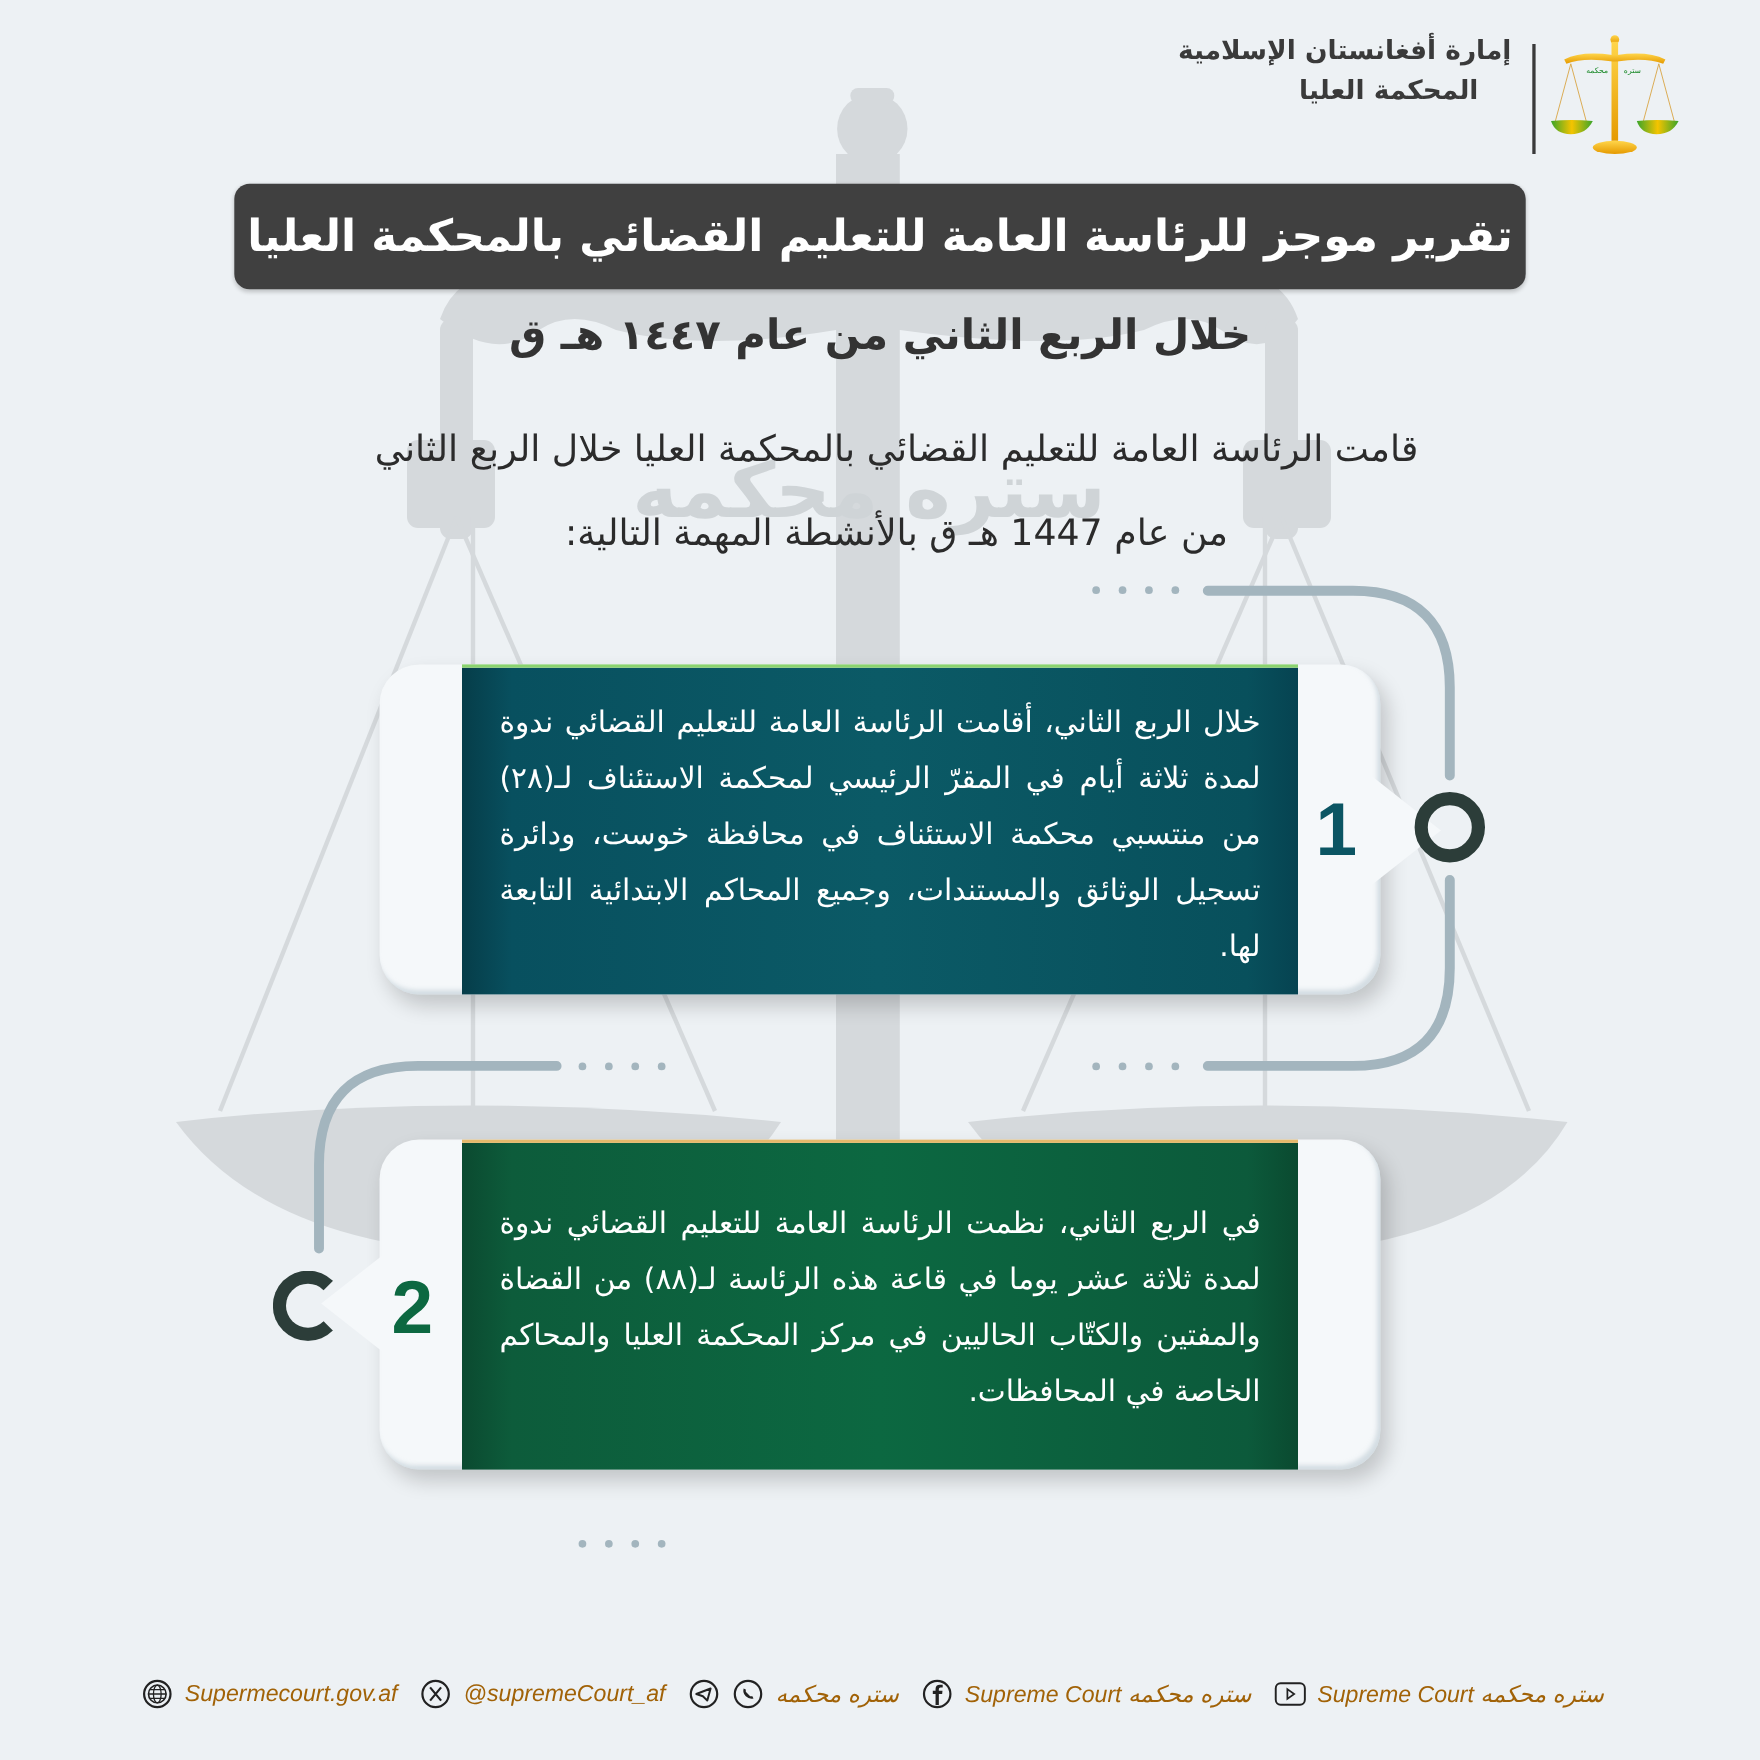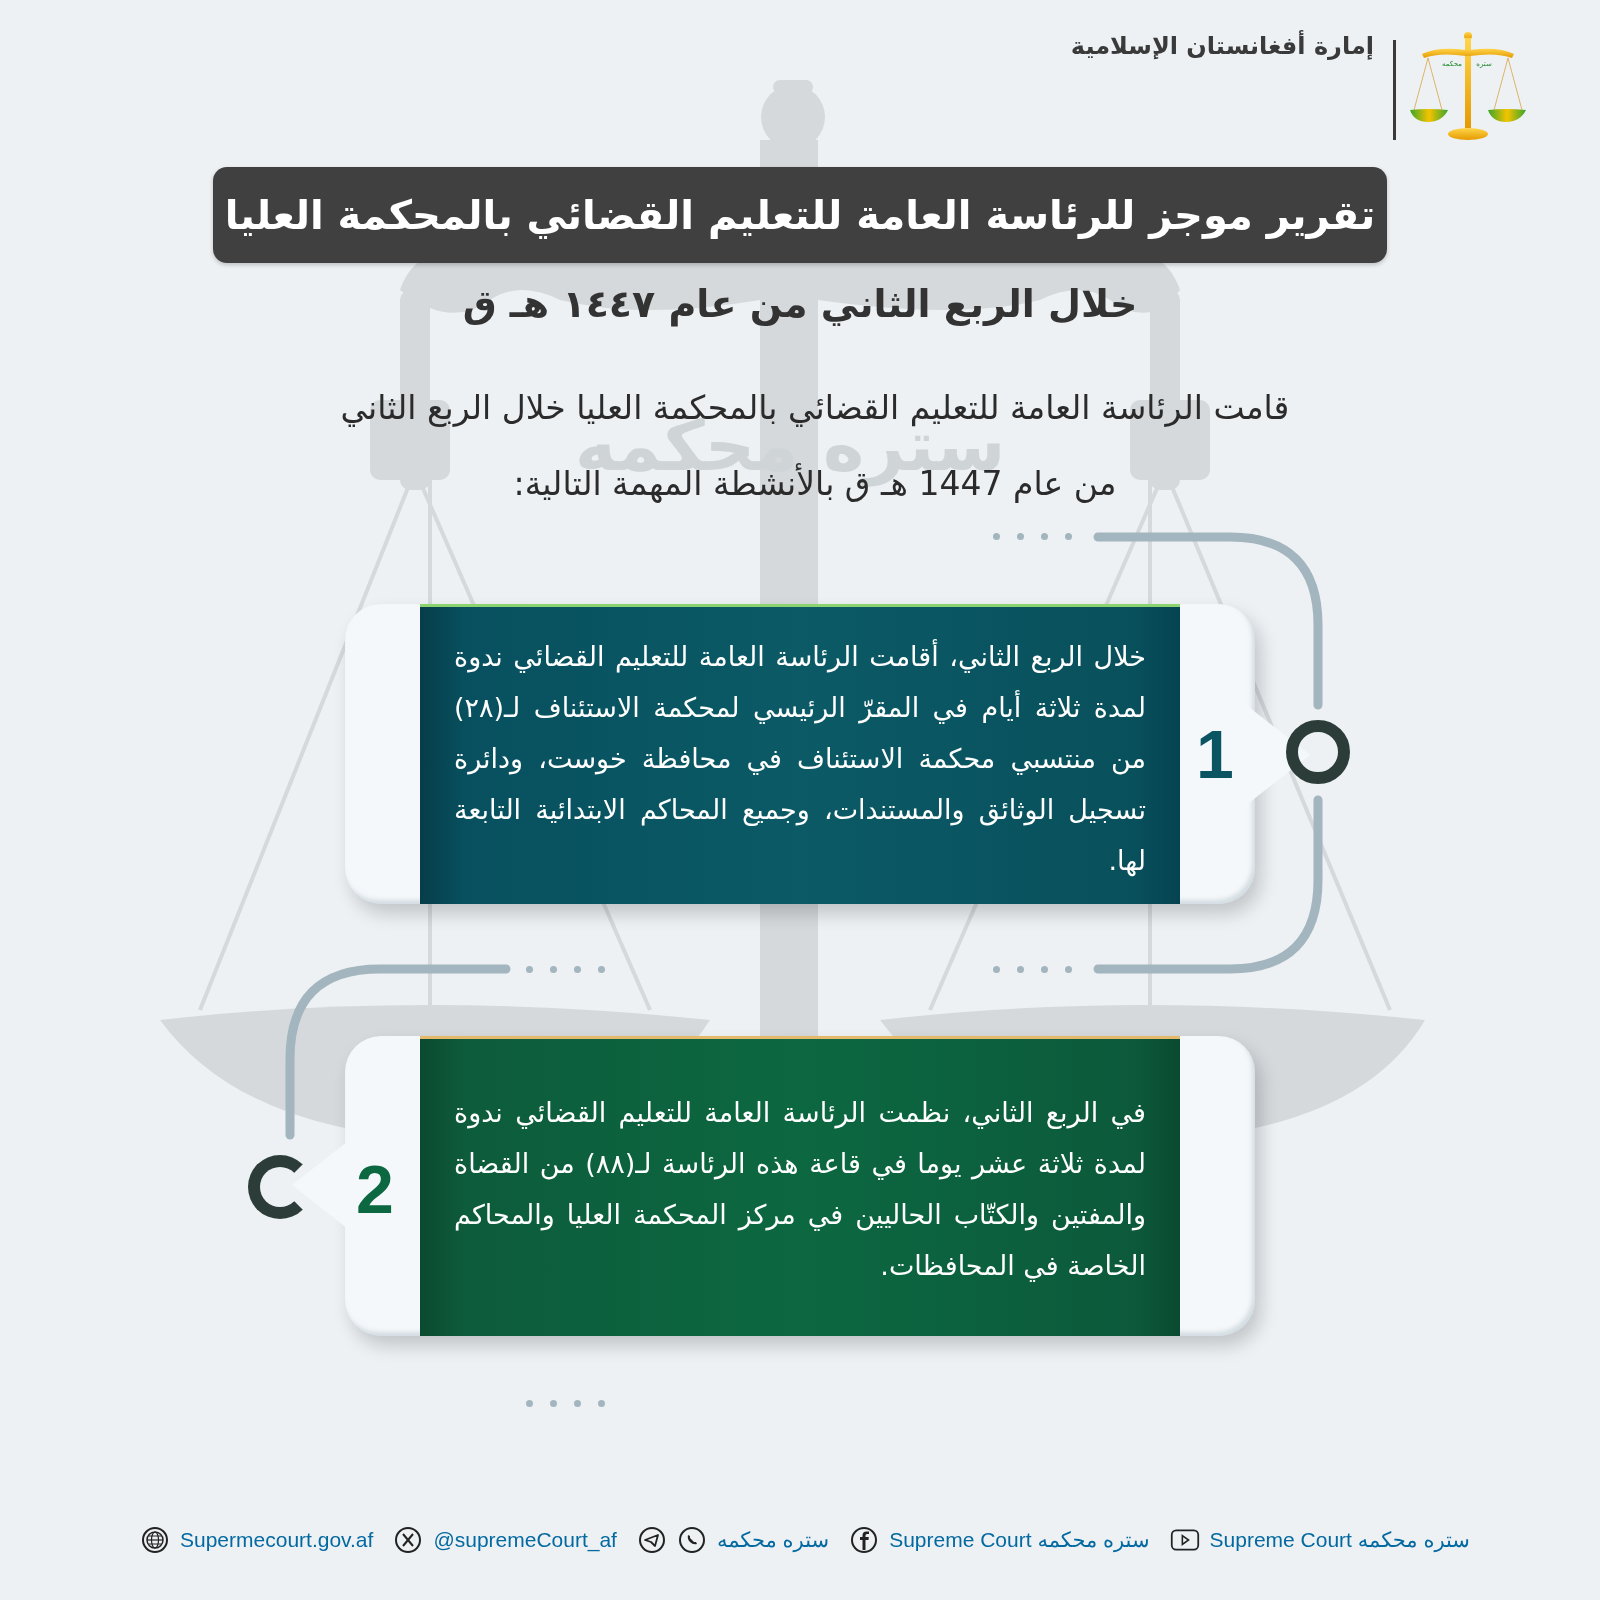--- a/index.html
+++ b/index.html
@@ -67,23 +67,23 @@
     .ring {
       position: absolute; width: 64px; height: 64px; border-radius: 50%;
       border: 12px solid #2c3d39;
     }
     .arrow {
       position: absolute; width: 0; height: 0;
     }
 
     
     .footer {
-      position: absolute; left: 140px; top: 1522px; width: 1330px; height: 36px;
+      position: absolute; left: 128px; top: 1522px; width: 1330px; height: 36px;
       display: flex; align-items: center; justify-content: space-between;
-      font-family: "Liberation Sans", sans-serif; font-size: 21px; color: #0369a1;
+      font-family: "Liberation Sans", sans-serif; font-size: 21px; color: #a16207; font-style: italic;
     }
     .fitem { display: flex; align-items: center; gap: 10px; white-space: nowrap; }
     .ficon { width: 30px; height: 30px; display: inline-flex; align-items: center; justify-content: center; }
   </style>
 </head>
 <body>
 
 <svg class="wm" viewBox="0 0 1600 1600">
   <g fill="#d5d9dc" stroke="none">
 
@@ -107,20 +107,21 @@
     <line x1="430" y1="470" x2="430" y2="1010"></line>
     <line x1="1165" y1="470" x2="930" y2="1010"></line>
     <line x1="1165" y1="470" x2="1390" y2="1010"></line>
     <line x1="1150" y1="470" x2="1150" y2="1010"></line>
   </g>
   <text x="790" y="470" text-anchor="middle" font-size="70" fill="#cfd4d7" font-weight="bold" font-family="DejaVu Sans, sans-serif" direction="rtl">ستره محكمه</text>
 </svg>
 
 <div class="header-text">
   <div class="l1">إمارة أفغانستان الإسلامية</div>
+  <div class="l2">المحكمة العليا</div>
 </div>
 <div class="header-divider"></div>
 <svg class="logo" viewBox="0 0 120 120">
   <defs>
     <linearGradient id="gold" x1="0" y1="0" x2="0" y2="1">
       <stop offset="0" stop-color="#ffd54a"></stop>
         <stop offset="1" stop-color="#e59a00"></stop>
     </linearGradient>
     <linearGradient id="pan" x1="0" y1="0" x2="1" y2="0">
       <stop offset="0" stop-color="#3aa52a"></stop>

